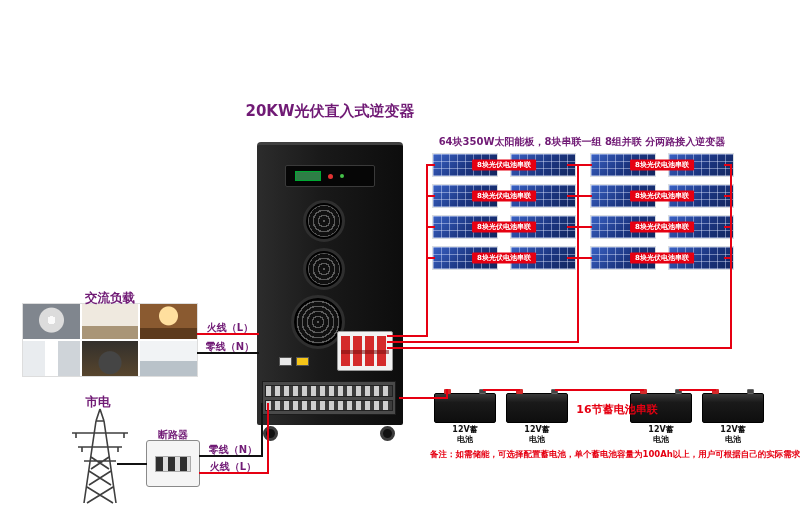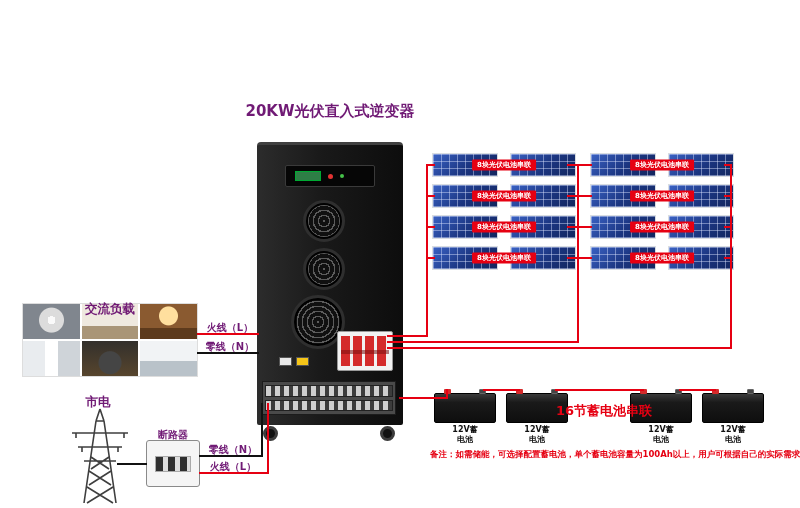--- a/index.html
+++ b/index.html
@@ -59,21 +59,21 @@
   .pv-panel { width:66px; height:24px; border:1px solid #d9dde2;
     background:
       repeating-linear-gradient(90deg, rgba(220,228,255,.45) 0 1px, transparent 1px 8px),
       repeating-linear-gradient(0deg, rgba(220,228,255,.45) 0 1px, transparent 1px 7px),
       linear-gradient(135deg,#3a62c4 0%,#1b3580 55%,#12265e 100%); }
   .pv-tag { position:absolute; left:50%; top:50%; transform:translate(-50%,-50%);
     background:#e60012; color:#fff; font-size:7px; line-height:1; padding:2px 5px;
     white-space:nowrap; font-weight:bold; border-radius:1px; }
 
   
-  .acload-label { left:22px; top:301px; width:176px; text-align:center; font-size:12.5px; }
+  .acload-label { left:22px; top:290px; width:176px; text-align:center; font-size:12.5px; }
   .load-grid { position:absolute; left:22px; top:303px; width:176px; height:74px;
     display:grid; grid-template-columns:repeat(3,1fr); grid-template-rows:repeat(2,1fr);
     gap:2px; z-index:2; border:1px solid #ddd; background:#fff; }
   .load-cell { position:relative; overflow:hidden; }
   .c1 { background: radial-gradient(circle at 50% 46%, #fafafa 0 4px, #dcdcdc 4px 12px, #80868e 13px), #80868e; }
   .c2 { background: linear-gradient(180deg,#efe9df 0 62%,#a99577 62%); }
   .c3 { background: radial-gradient(circle at 50% 34%, #ffdf9e 0 9px, rgba(0,0,0,0) 10px),
         linear-gradient(180deg,#8a5a30 0 70%,#5d3a1c 70%); }
   .c4 { background: linear-gradient(90deg,#e9ecef 0 38%,#ffffff 38% 62%,#cfd4d9 62%); }
   .c5 { background: radial-gradient(circle at 50% 62%, #454545 0 11px, rgba(0,0,0,0) 12px),
@@ -98,21 +98,21 @@
   
   .battery { position:absolute; top:393px; width:62px; text-align:center; z-index:3; }
   .bat-1 { left:434px; } .bat-2 { left:506px; } .bat-3 { left:630px; } .bat-4 { left:702px; }
   .bat-body { position:relative; height:30px; border:1px solid #000; border-radius:2px;
     background:linear-gradient(180deg,#3a3a3a 0%,#1a1a1a 30%,#0e0e0e 100%); }
   .bat-term { position:absolute; top:-5px; width:7px; height:5px; border-radius:1px; }
   .bat-term.pos { left:9px; background:#d42b2b; }
   .bat-term.neg { right:9px; background:#444; border:1px solid #666; }
   .bat-label { margin:2px auto 14px; width:26px; font-size:8px; font-weight:bold;
     color:#111; line-height:1.25; }
-  .series-label { left:556px; top:402px; width:86px; text-align:right; color:#e60012; font-size:13px; }
+  .series-label { left:574px; top:402px; width:86px; text-align:center; color:#e60012; font-size:11px; }
   .note { left:430px; top:449px; color:#e60012; font-size:8.5px; }
 
   .wires { position:absolute; left:0; top:0; z-index:4; pointer-events:none; }
   .wires path { fill:none; stroke-width:2; stroke-linecap:square; }
   .tower svg path { fill:none; stroke:#3f3f3f; stroke-width:1.6; }
 </style>
 </head>
 <body>
 
 <div class="canvas">
@@ -136,20 +136,21 @@
       <div class="mcb"></div>
     </div>
     <div class="inv-terminals">
       <div class="trow"></div>
       <div class="trow"></div>
     </div>
   </div>
   <div class="wheel wheel-l"></div>
   <div class="wheel wheel-r"></div>
 
+  <div class="lbl pv-caption">64块350W太阳能板，8块串联一组 8组并联 分两路接入逆变器</div>
 
   <div class="pv-group pv-group-1">
     <div class="pv-row">
       <div class="pv-panel"></div>
       <div class="pv-panel"></div>
       <div class="pv-tag">8块光伏电池串联</div>
     </div>
     <div class="pv-row">
       <div class="pv-panel"></div>
       <div class="pv-panel"></div>

